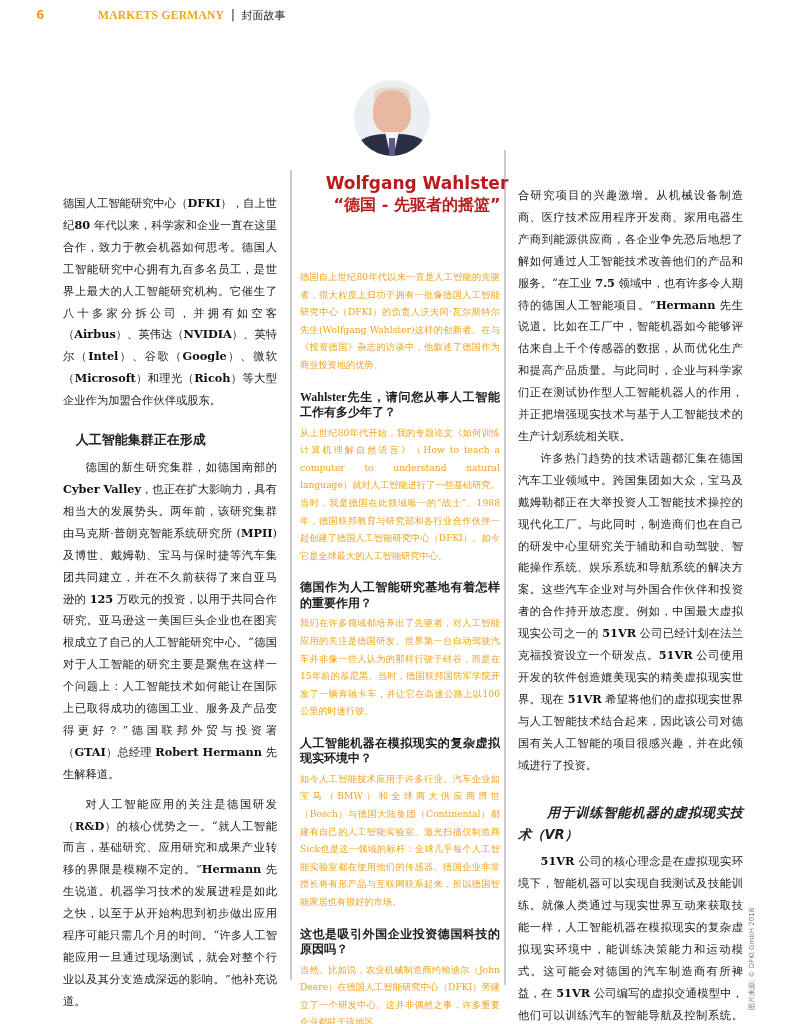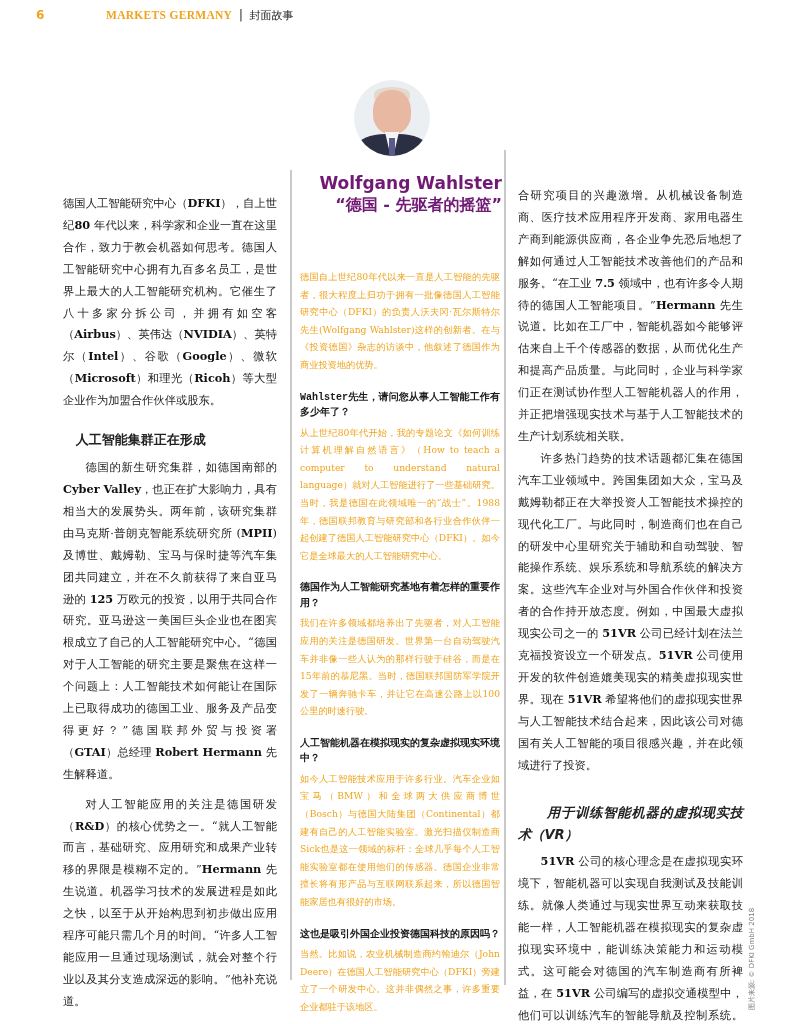--- a/index.html
+++ b/index.html
@@ -1,47 +1,47 @@
 <!DOCTYPE html>
 <html><head>
 <meta charset="utf-8">
 <style>
   html,body{margin:0;padding:0;background:#ffffff;}
   body{width:789px;height:1024px;position:relative;overflow:hidden;font-family:"DejaVu Serif","Liberation Serif",serif;color:#222;}
   .header{position:absolute;top:0;left:0;width:789px;height:40px;}
   .page-num{position:absolute;left:36px;top:8px;font-family:"DejaVu Sans","Liberation Sans",sans-serif;font-weight:bold;font-size:12px;color:#f0a31c;}
   .running-head{position:absolute;left:98px;top:8px;font-size:11.5px;white-space:nowrap;}
-  .rh-brand{font-family:"Liberation Serif",serif;font-weight:bold;color:#f0a31c;letter-spacing:0.3px;margin-left:8px;}
+  .rh-brand{font-family:"Liberation Serif",serif;font-weight:bold;color:#f0a31c;letter-spacing:0.3px;}
   .rh-sep{font-family:"DejaVu Sans",sans-serif;color:#222;margin:0 3px;}
   .rh-section{font-family:"DejaVu Sans",sans-serif;color:#222;font-size:11px;}
 
   .col-left{position:absolute;left:55px;top:185px;width:230px;font-size:11.3px;line-height:21.9px;text-align:justify;}
   .col-left p{margin:8px;}
   .col-left .indent{text-indent:2em;}
   .subhead{font-family:"DejaVu Sans","Liberation Sans",sans-serif;font-weight:bold;font-size:13px;margin:19px 0 6px 0 !important;text-indent:1.6em;line-height:18px;}
   b{font-weight:bold;color:#111;}
 
   .divider-left{position:absolute;left:290px;top:170px;width:2px;height:810px;background:#c9c9c9;}
   .divider-right{position:absolute;left:504px;top:150px;width:2px;height:835px;background:#c9c9c9;}
 
   .portrait{position:absolute;left:354px;top:80px;width:76px;height:76px;border-radius:50%;overflow:hidden;background:#eceff2;}
   .portrait .face{position:absolute;left:19px;top:10px;width:38px;height:44px;border-radius:46% 46% 44% 44%;background:#e9b8a3;}
   .portrait .hair{position:absolute;left:20px;top:7px;width:36px;height:14px;border-radius:50% 50% 20% 20%;background:#e4d8cf;}
   .portrait .suit{position:absolute;left:4px;top:54px;width:68px;height:30px;border-radius:40% 40% 0 0;background:#2a2f44;}
   .portrait .shirt{position:absolute;left:31px;top:52px;width:14px;height:24px;background:#f4f4f6;clip-path:polygon(0 0,100% 0,60% 100%,40% 100%);}
   .portrait .tie{position:absolute;left:35px;top:58px;width:6px;height:18px;background:#5b5a8a;}
 
-  .interview-title{position:absolute;left:300px;top:172px;width:202px;text-align:right;font-family:"DejaVu Sans","Liberation Sans",sans-serif;font-weight:bold;color:#701a75;}
+  .interview-title{position:absolute;left:316px;top:172px;width:202px;text-align:center;font-family:"DejaVu Sans","Liberation Sans",sans-serif;font-weight:bold;color:#b91c1c;}
   .interview-name{font-size:17px;line-height:22px;}
   .interview-sub{font-size:16px;line-height:22px;}
 
   .col-mid{position:absolute;left:300px;top:268px;width:200px;font-size:9.2px;line-height:17.6px;text-align:justify;}
   .col-mid p{margin:0;}
   .orange{color:#f0a31c;}
-  .q{font-family:Liberation Mono, monospace;font-weight:bold;color:#1a1a1a;font-size:10px;line-height:15.5px;margin:16px 0 3px 0 !important;}
+  .q{font-family:Liberation Serif, serif;font-weight:bold;color:#1a1a1a;font-size:12px;line-height:15.5px;margin:16px 0 3px 0 !important;}
 
   .col-right{position:absolute;left:518px;top:185px;width:225px;font-size:11.3px;line-height:21.9px;text-align:justify;}
   .col-right p{margin:0;}
   .col-right .indent{text-indent:2em;}
   .col-right .subhead{text-indent:2.2em;margin:26px 0 5px 0 !important;line-height:22px;font-size:13.2px;font-style:italic;}
 
   .credit{position:absolute;left:747px;top:915px;font-family:"DejaVu Sans",sans-serif;font-size:7px;color:#777;transform-origin:left top;transform:rotate(-90deg) translateX(-95px);white-space:nowrap;}
 </style>
 </head>
 <body>

